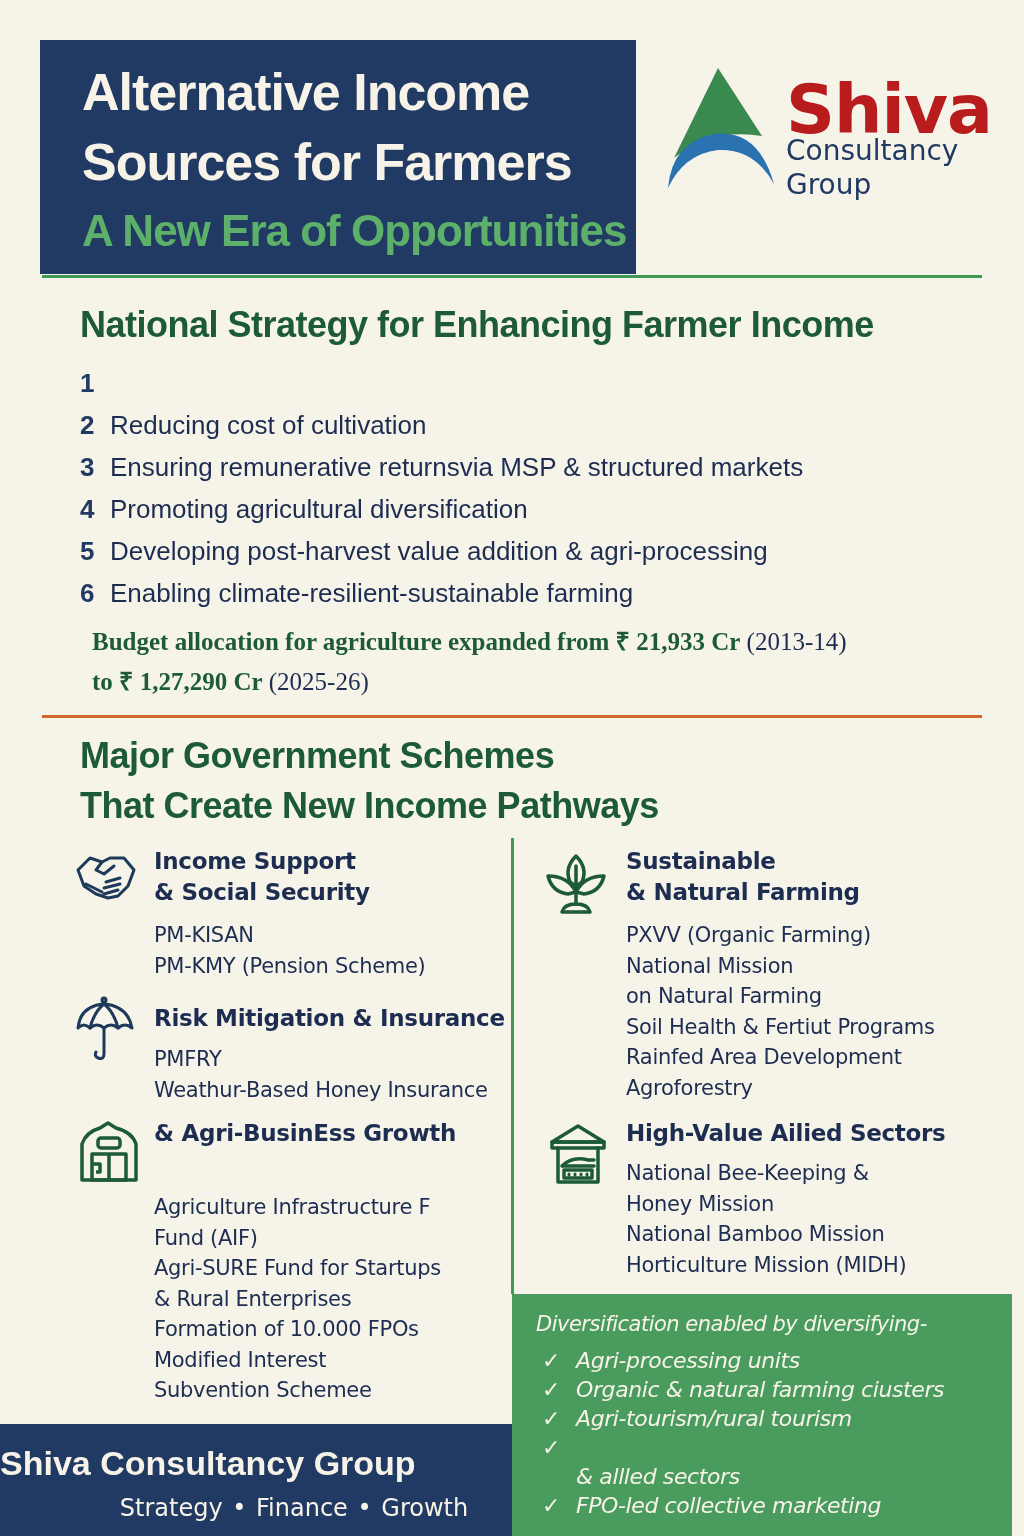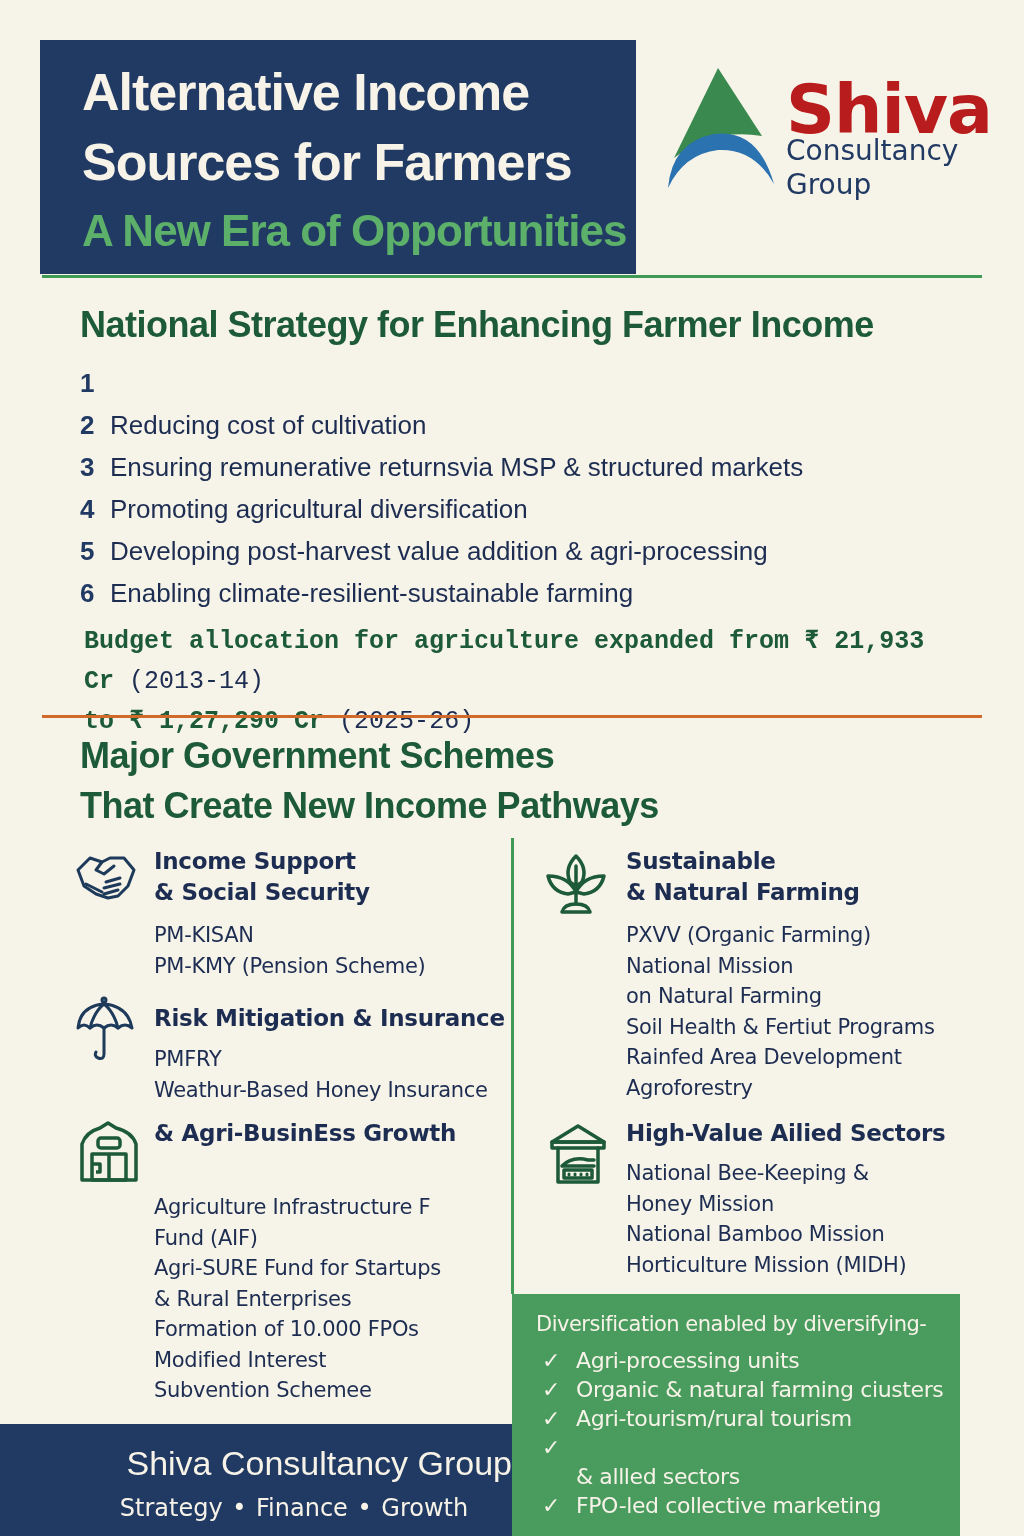--- a/index.html
+++ b/index.html
@@ -32,48 +32,48 @@
     font-family:"Liberation Sans", sans-serif; font-weight:bold; color:#1c5a38;
     font-size:36px; letter-spacing:-0.5px; white-space:nowrap;
   }
   .strategy-list { left:80px; top:364px; }
   .strategy-item {
     height:42px; line-height:38px; font-family:"Liberation Sans", sans-serif;
     font-size:26px; color:#1d2d52; white-space:nowrap; display:flex;
   }
   .strategy-num { width:30px; font-weight:bold; color:#213a63; }
   .budget {
-    left:84px; top:622px; width:880px; font-family:Liberation Mono, monospace;
+    left:92px; top:622px; width:880px; font-family:Liberation Serif, serif;
     font-size:25px; color:#1c5a38; font-weight:bold; line-height:40px;
   }
   .budget .light { font-weight:normal; color:#1d2d52; }
   .orange-rule { left:42px; top:715px; width:940px; height:3px; background:#d0692a; }
 
   
   .col-divider { left:511px; top:838px; width:3px; height:456px; background:#3f9a55; }
   .scheme-icon { width:64px; height:64px; }
   .scheme-title {
     font-family:"DejaVu Sans", sans-serif; font-weight:bold; font-size:23px; color:#1d2d52;
     line-height:31px; white-space:nowrap; letter-spacing:-0.3px;
   }
   .scheme-items {
     font-family:"DejaVu Sans", sans-serif; font-size:21px; color:#1d2d52;
     line-height:30.5px; white-space:nowrap; letter-spacing:-0.3px;
   }
 
   
-  .callout { left:512px; top:1294px; width:448px; height:242px; background:#4a9b5e; overflow:hidden; }
+  .callout { left:512px; top:1294px; width:500px; height:242px; background:#4a9b5e; overflow:hidden;font-style:italic; }
   .callout-title { position:absolute; left:24px; top:18px; color:#f7f3e8; font-family:"DejaVu Sans", sans-serif; font-size:21px; white-space:nowrap; letter-spacing:-0.5px; }
   .callout-list { position:absolute; left:30px; top:52px; }
   .callout-item { display:flex; color:#f7f3e8; font-family:"DejaVu Sans", sans-serif; font-size:22px; line-height:29px; white-space:nowrap; letter-spacing:-0.4px; }
   .check { width:34px; flex:none; font-size:22px; }
 
   
   .footer { left:0; top:1424px; width:512px; height:112px; background:#213a63; }
-  .footer-name { position:absolute; left:0; width:512px; top:20px; text-align:right; color:#f7f3e8; font-family:"Liberation Sans", sans-serif; font-weight:normal; font-size:34px; }
+  .footer-name { position:absolute; left:0; width:512px; top:20px; text-align:left; color:#f7f3e8; font-family:"Liberation Sans", sans-serif; font-weight:bold; font-size:34px; }
   .footer-tag { position:absolute; left:0; width:588px; top:70px; text-align:center; color:#f7f3e8; font-family:"DejaVu Sans", sans-serif; font-size:24px; word-spacing:2px; }
 </style>
 </head>
 <body>
 
 <div class="abs title-box"></div>
 <div class="abs title-line" style="top:62px">Alternative Income</div>
 <div class="abs title-line" style="top:132px">Sources for Farmers</div>
 <div class="abs subtitle">A New Era of Opportunities</div>
 <div class="abs header-rule"></div>

